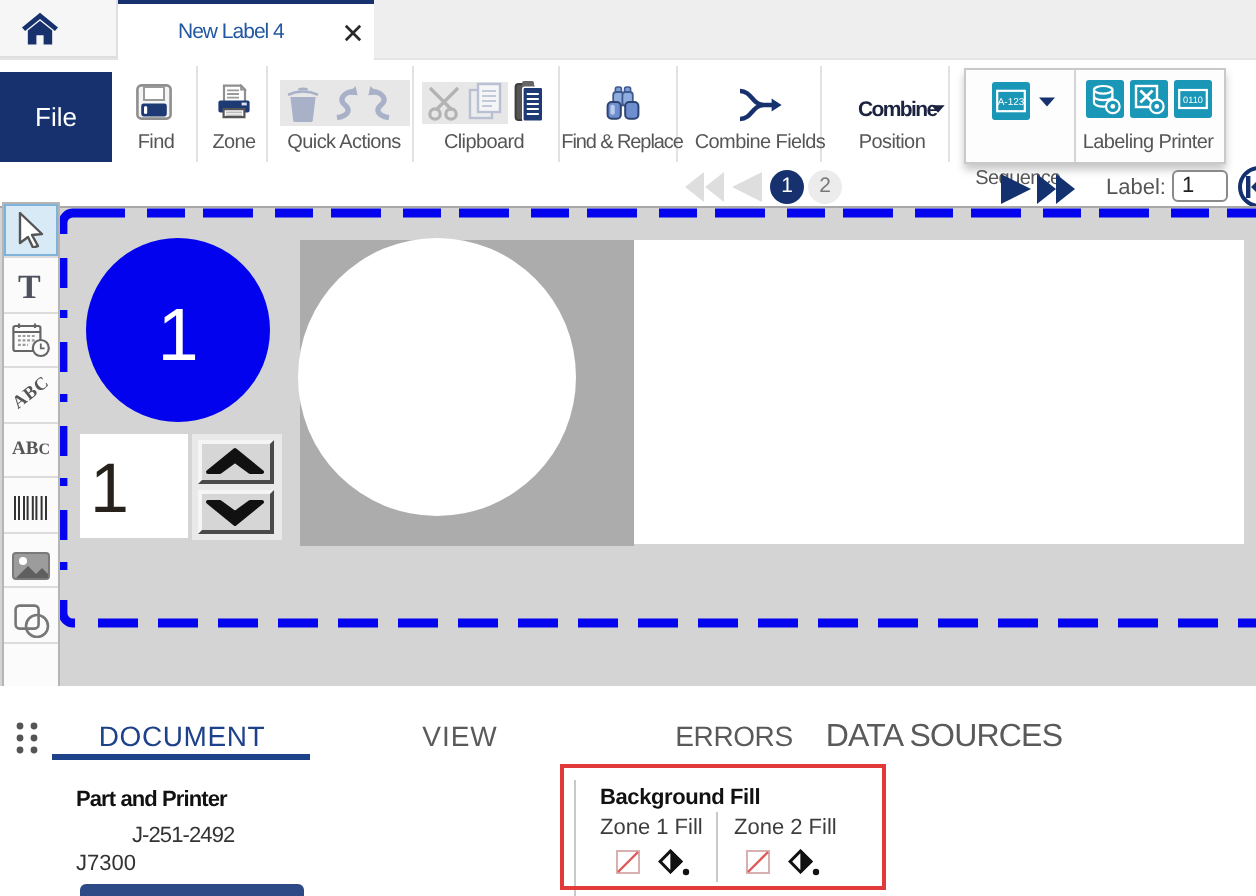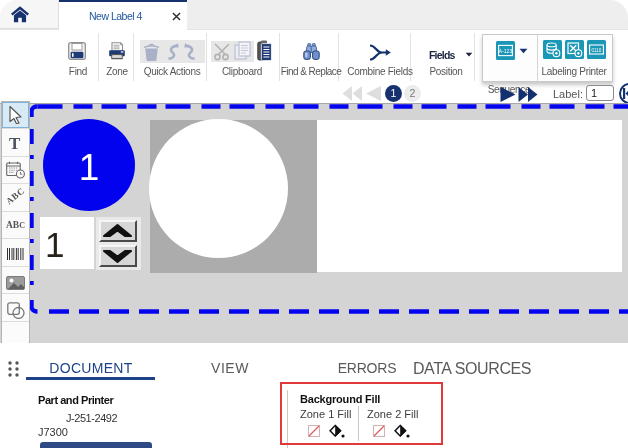--- a/index.html
+++ b/index.html
@@ -1,18 +1,18 @@
 <!DOCTYPE html>
 <html><head>
 <meta charset="utf-8">
 <style>
   html,body{margin:0;padding:0;}
   body{width:628px;height:448px;overflow:hidden;}
   #root{position:relative;width:628px;height:448px;background:#fff;
-        font-family:"Liberation Sans",sans-serif;overflow:hidden;border-radius:18px;}
+        font-family:"Liberation Sans",sans-serif;overflow:hidden;}
   .abs{position:absolute;}
   .lbl{position:absolute;font-size:10px;color:#565656;letter-spacing:-0.3px;white-space:nowrap;transform:translateX(-50%);}
   .sep{position:absolute;top:33px;height:48px;width:1px;background:#e2e2e2;}
   .btab{position:absolute;top:360px;font-size:14px;color:#5a5a5a;letter-spacing:0.3px;white-space:nowrap;transform:translateX(-50%);}
 </style>
 </head>
 <body>
 <div id="root">
 
   <div class="abs" style="left:0;top:0;width:628px;height:29px;background:#efeeee;border-bottom:1px solid #e4e4e4;"></div>
@@ -22,20 +22,21 @@
     <path d="M3.4 10.4 L10.5 4.7 L17.6 10.4 L17.6 18.6 L12.6 18.6 L12.6 13.2 L8.4 13.2 L8.4 18.6 L3.4 18.6 Z" fill="#17316d"></path>
   </svg>
 
   <div class="abs" style="left:59px;top:0;width:128px;height:30px;background:#fff;border-top:2.5px solid #16316e;box-sizing:border-box;"></div>
   <div class="abs" style="left:89px;top:10px;font-size:10.5px;letter-spacing:-0.5px;color:#2158a0;">New Label 4</div>
   <svg class="abs" style="left:172px;top:12px;" width="9" height="9" viewBox="0 0 10 10">
     <path d="M1 1 L9 9 M9 1 L1 9" stroke="#2a2a2a" stroke-width="1.5"></path>
   </svg>
 
   <div class="abs" style="left:0;top:30px;width:628px;height:53px;background:#fff;"></div>
+  <div class="abs" style="left:0;top:36px;width:56px;height:45px;background:#16316d;color:#fff;font-size:13px;text-align:center;line-height:45px;">File</div>
 
   <div class="sep" style="left:98px;"></div>
   <div class="sep" style="left:133px;"></div>
   <div class="sep" style="left:206px;"></div>
   <div class="sep" style="left:279px;"></div>
   <div class="sep" style="left:338px;"></div>
   <div class="sep" style="left:410px;"></div>
   <div class="sep" style="left:474px;"></div>
 
   <svg class="abs" style="left:68px;top:42px;" width="18" height="18" viewBox="0 0 18 18">
@@ -102,21 +103,21 @@
     <rect x="2.2" y="9.4" width="2.2" height="5" rx="1" fill="#b9ccf0"></rect>
   </svg>
   <div class="lbl" style="left:311px;top:66px;letter-spacing:-0.55px;">Find &amp; Replace</div>
 
   <svg class="abs" style="left:369px;top:44px;" width="22" height="17" viewBox="0 0 22 17">
     <path d="M1 1.5 C7 1.5 7 8.5 13 8.5 M1 15.5 C7 15.5 7 8.5 13 8.5 M13 8.5 H18.5" stroke="#16316d" stroke-width="2.2" fill="none"></path>
     <path d="M16.8 5.2 L21.8 8.5 L16.8 11.8 Z" fill="#16316d"></path>
   </svg>
   <div class="lbl" style="left:380px;top:66px;">Combine Fields</div>
 
-  <div class="abs" style="left:429px;top:49px;font-size:10.5px;color:#1c2340;font-weight:700;letter-spacing:-0.8px;">Fields</div>
+  <div class="abs" style="left:429px;top:49px;font-size:10.5px;color:#1c2340;font-weight:700;letter-spacing:-0.8px;">Combine</div>
   <svg class="abs" style="left:465px;top:52px;" width="8" height="5" viewBox="0 0 9 6">
     <path d="M0.5 0.8 L4.5 5.3 L8.5 0.8 Z" fill="#1c2340"></path>
   </svg>
   <div class="lbl" style="left:446px;top:66px;">Position</div>
 
   <div class="abs" style="left:482px;top:34px;width:131px;height:48px;background:#fdfdfd;border:1px solid #c9c9c9;box-sizing:border-box;box-shadow:0 3px 4px rgba(0,0,0,0.22);"></div>
   <div class="abs" style="left:537px;top:35px;width:1px;height:46px;background:#d5d5d5;"></div>
 
   <svg class="abs" style="left:496px;top:41px;" width="19" height="19" viewBox="0 0 19 19">
     <rect x="0" y="0" width="19" height="19" rx="1.5" fill="#1a96b6"></rect>

